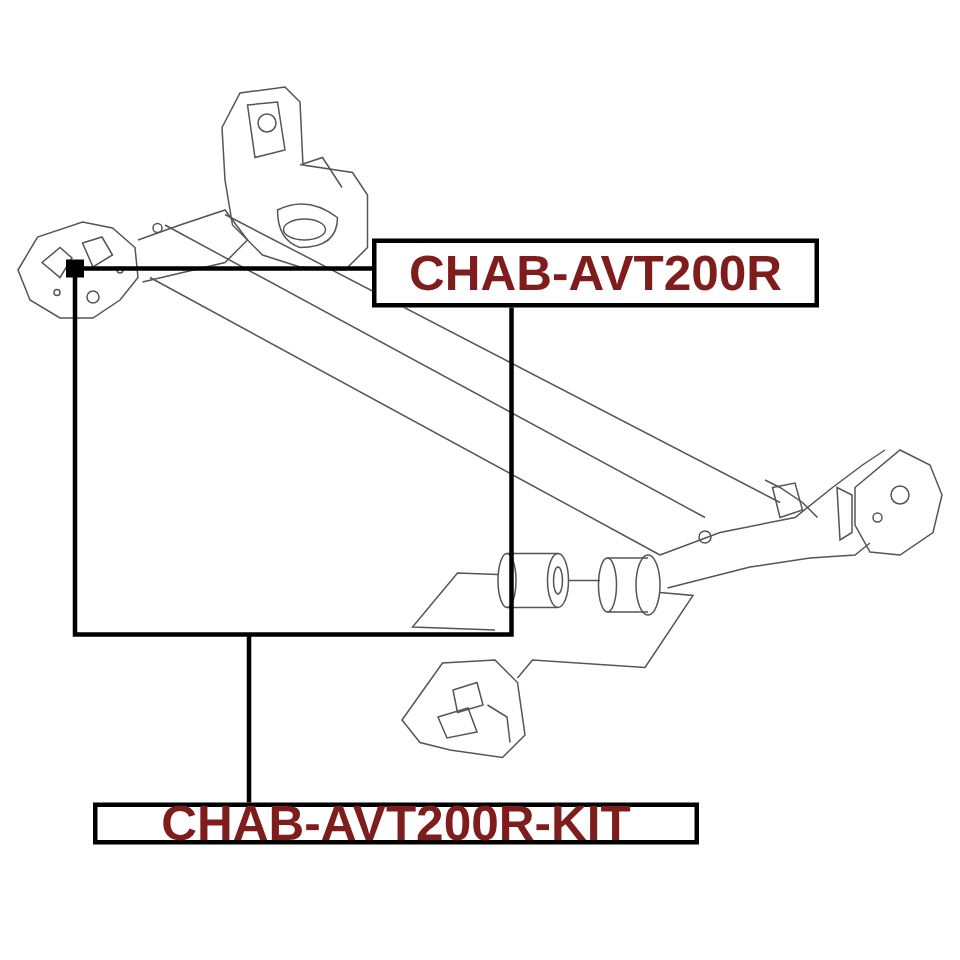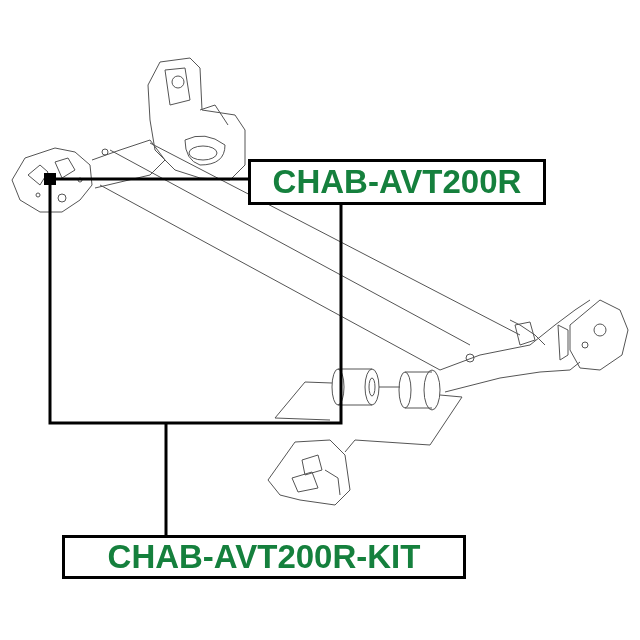--- a/index.html
+++ b/index.html
@@ -2,25 +2,25 @@
 <html><head>
   <meta charset="utf-8">
   <style>
     html, body { margin: 0; padding: 0; background: #ffffff; }
     body { width: 640px; height: 640px; position: relative; overflow: hidden; font-family: "Liberation Sans", sans-serif; }
     #canvas { position: absolute; left: 0; top: 0; width: 640px; height: 640px; }
     .label-box {
       position: absolute; box-sizing: border-box;
       border: 3px solid #000; background: #fff;
       font-family: "Liberation Sans", sans-serif; font-weight: bold;
-      color: #15803d; display: flex; align-items: center; justify-content: center;
+      color: #7f1d1d; display: flex; align-items: center; justify-content: center;
       letter-spacing: 0px; white-space: nowrap;
     }
     #label-main { left: 248px; top: 159px; width: 298px; height: 46px; font-size: 33px; }
-    #label-kit { left: 62px; top: 535px; width: 404px; height: 44px; font-size: 33px; }
+    #label-kit { left: 62px; top: 535px; width: 404px; height: 28px; font-size: 33px; }
   </style>
 </head>
 <body>
 
 <svg id="canvas" viewBox="0 0 640 640" xmlns="http://www.w3.org/2000/svg">
   <g fill="none" stroke="#555" stroke-width="1">
 
     <path d="M12,180 L25,158 L55,148 L75,152 L90,165 L92,185 L80,200 L62,212 L40,212 L20,200 Z"></path>
     <path d="M28,175 L40,165 L48,172 L40,185 Z"></path>
     <path d="M55,162 L68,158 L75,170 L62,178 Z"></path>

